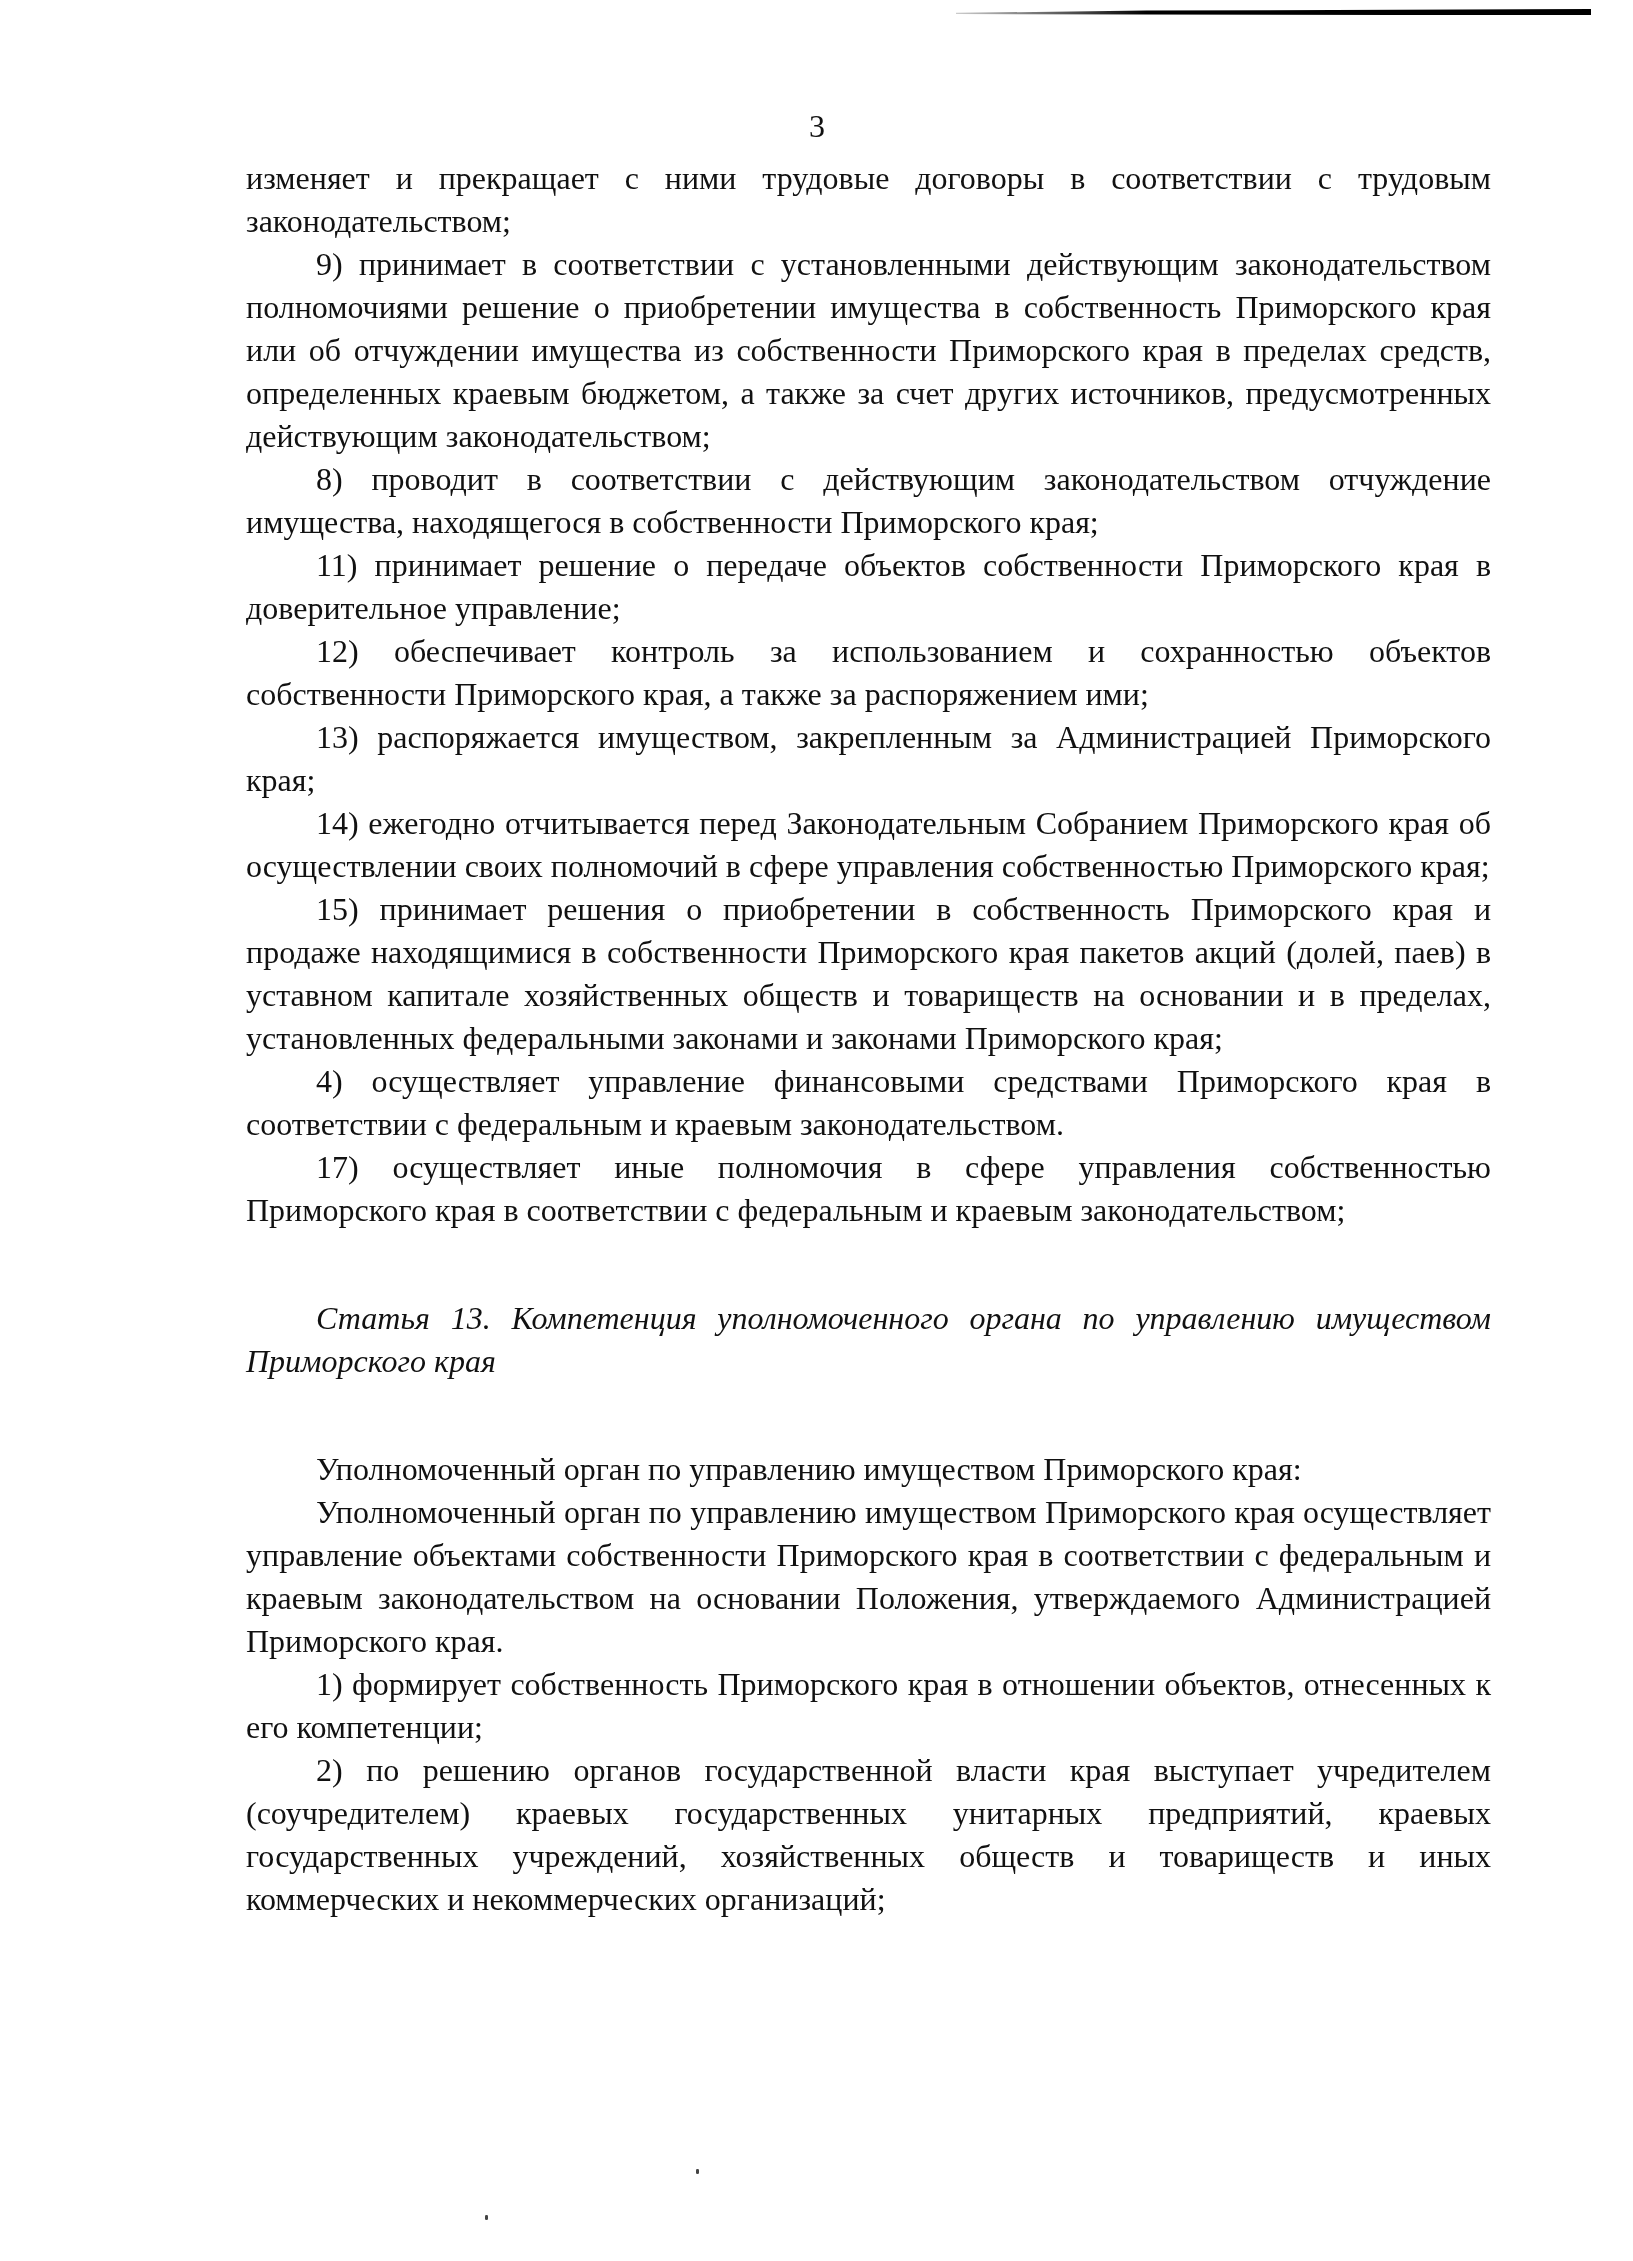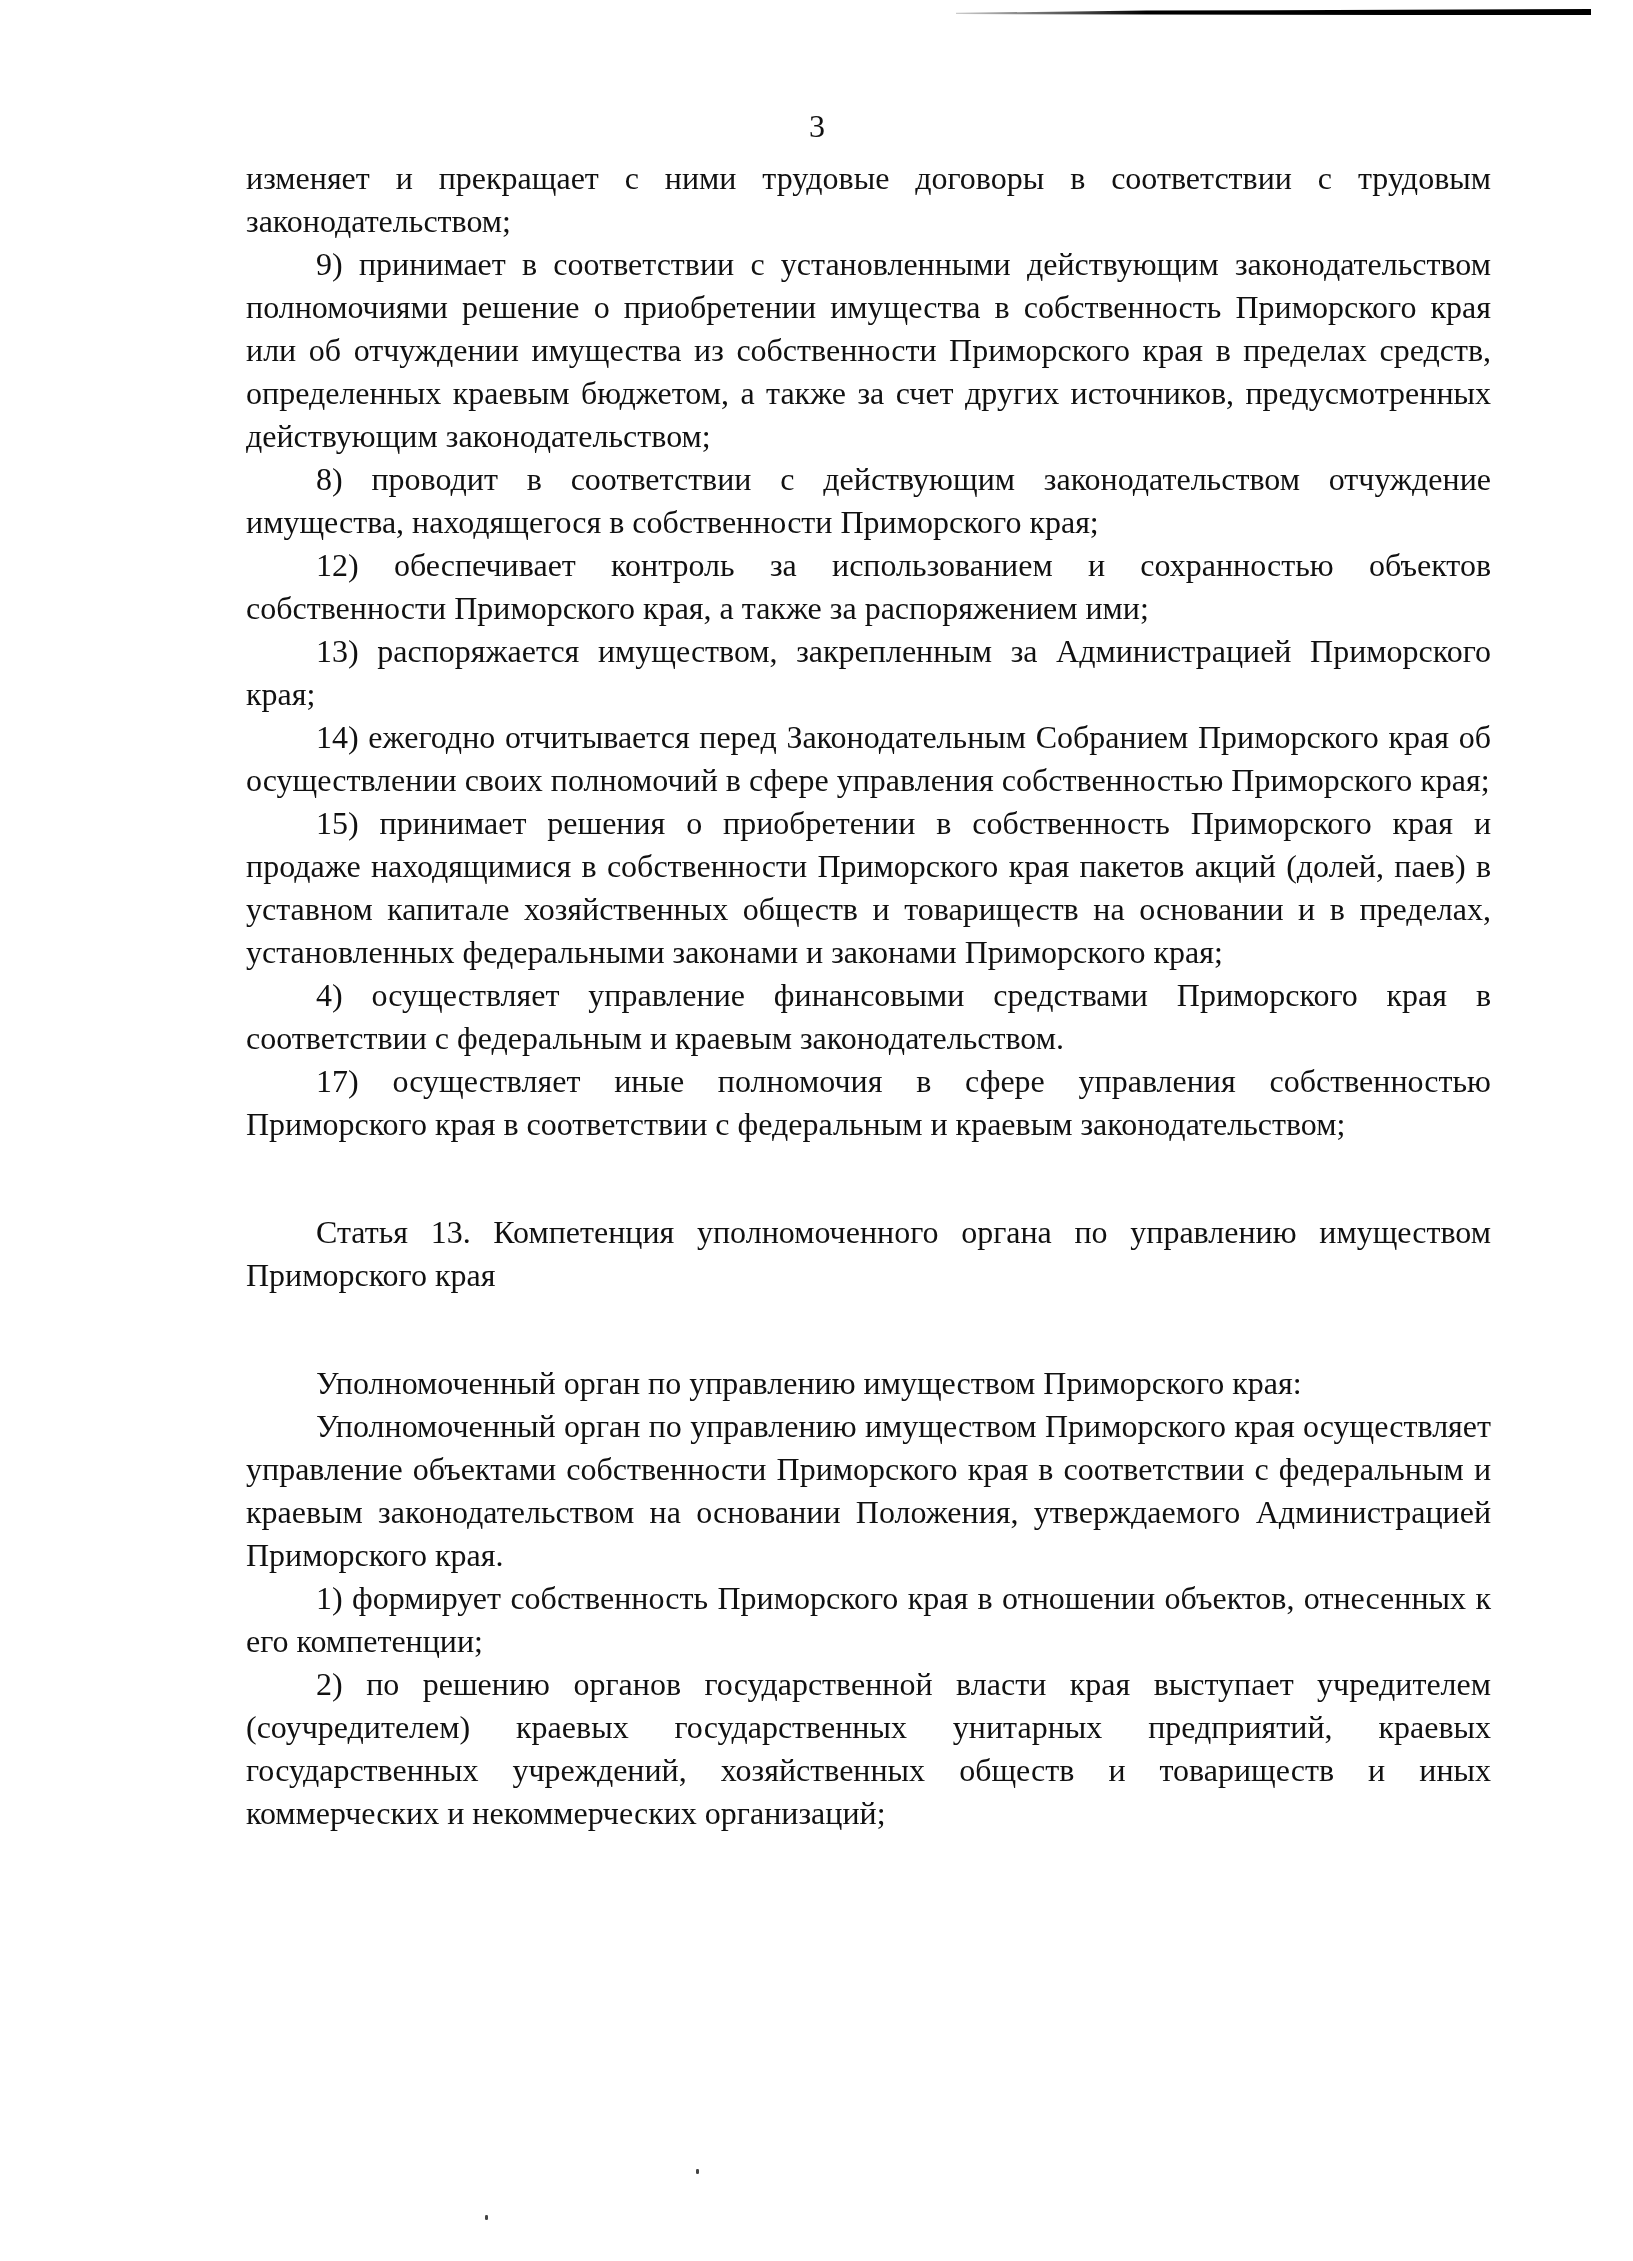--- a/index.html
+++ b/index.html
@@ -47,20 +47,21 @@
     text-indent: 70px;
   }
   .content p.noindent {
     text-indent: 0;
   }
   .spacer-before-heading {
     height: 65px;
   }
   .heading {
     text-align: justify;
+    font-style: italic;
   }
   .spacer-after-heading {
     height: 65px;
   }
   .speck {
     position: absolute;
     width: 2.5px;
     height: 5.1px;
     background: #444;
     border-radius: 1.3px;
@@ -71,20 +72,21 @@
 
 <div class="scan-bar"></div>
 
 <div class="page-number">3</div>
 
 <div class="content">
   <div id="part1">
     <p class="noindent">изменяет и прекращает с ними трудовые договоры в соответствии с трудовым законодательством;</p>
     <p>9) принимает в соответствии с установленными действующим законодательством полномочиями решение о приобретении имущества в собственность Приморского края или об отчуждении имущества из собственности Приморского края в пределах средств, определенных краевым бюджетом, а также за счет других источников, предусмотренных действующим законодательством;</p>
     <p>8) проводит в соответствии с действующим законодательством отчуждение имущества, находящегося в собственности Приморского края;</p>
+    <p>11) принимает решение о передаче объектов собственности Приморского края в доверительное управление;</p>
     <p>12) обеспечивает контроль за использованием и сохранностью объектов собственности Приморского края, а также за распоряжением ими;</p>
     <p>13) распоряжается имуществом, закрепленным за Администрацией Приморского края;</p>
     <p>14) ежегодно отчитывается перед Законодательным Собранием Приморского края об осуществлении своих полномочий в сфере управления собственностью Приморского края;</p>
     <p>15) принимает решения о приобретении в собственность Приморского края и продаже находящимися в собственности Приморского края пакетов акций (долей, паев) в уставном капитале хозяйственных обществ и товариществ на основании и в пределах, установленных федеральными законами и законами Приморского края;</p>
     <p>4) осуществляет управление финансовыми средствами Приморского края в соответствии с федеральным и краевым законодательством.</p>
     <p>17) осуществляет иные полномочия в сфере управления собственностью Приморского края в соответствии с федеральным и краевым законодательством;</p>
   </div>
 
   <div class="spacer-before-heading"></div>
 

